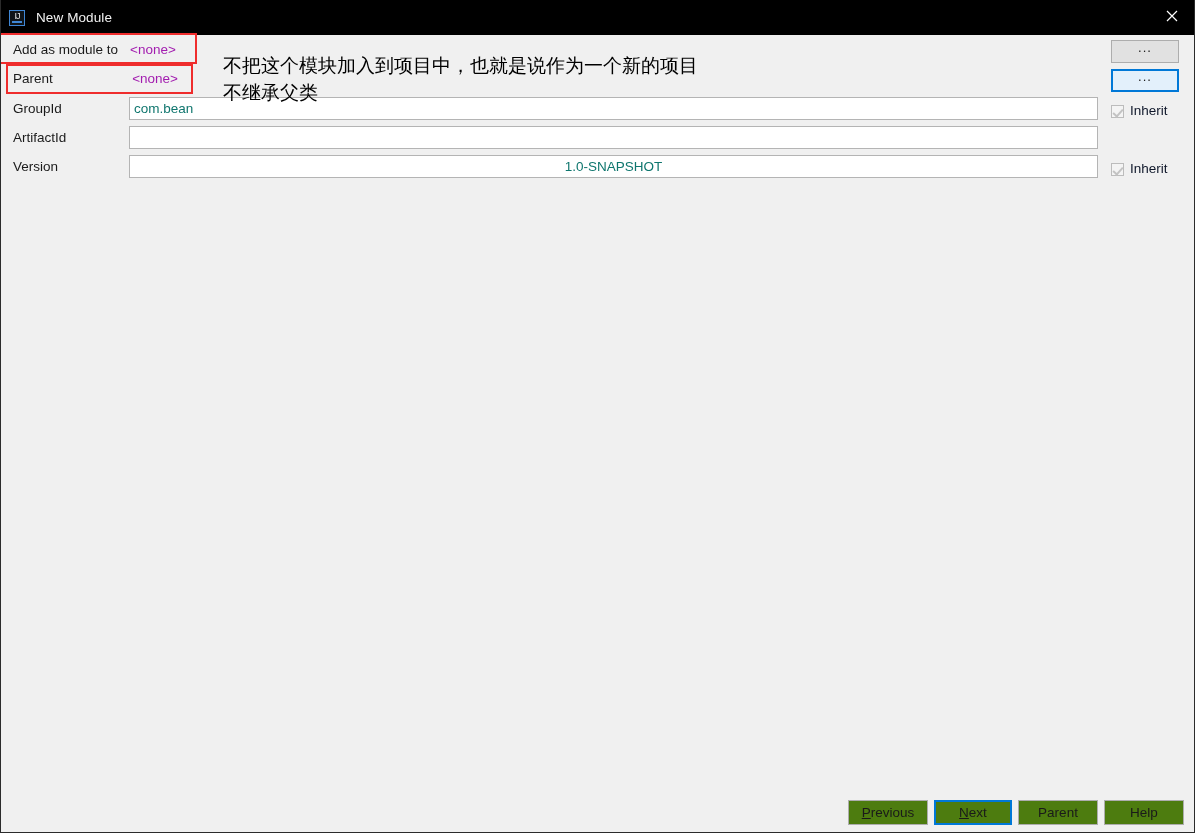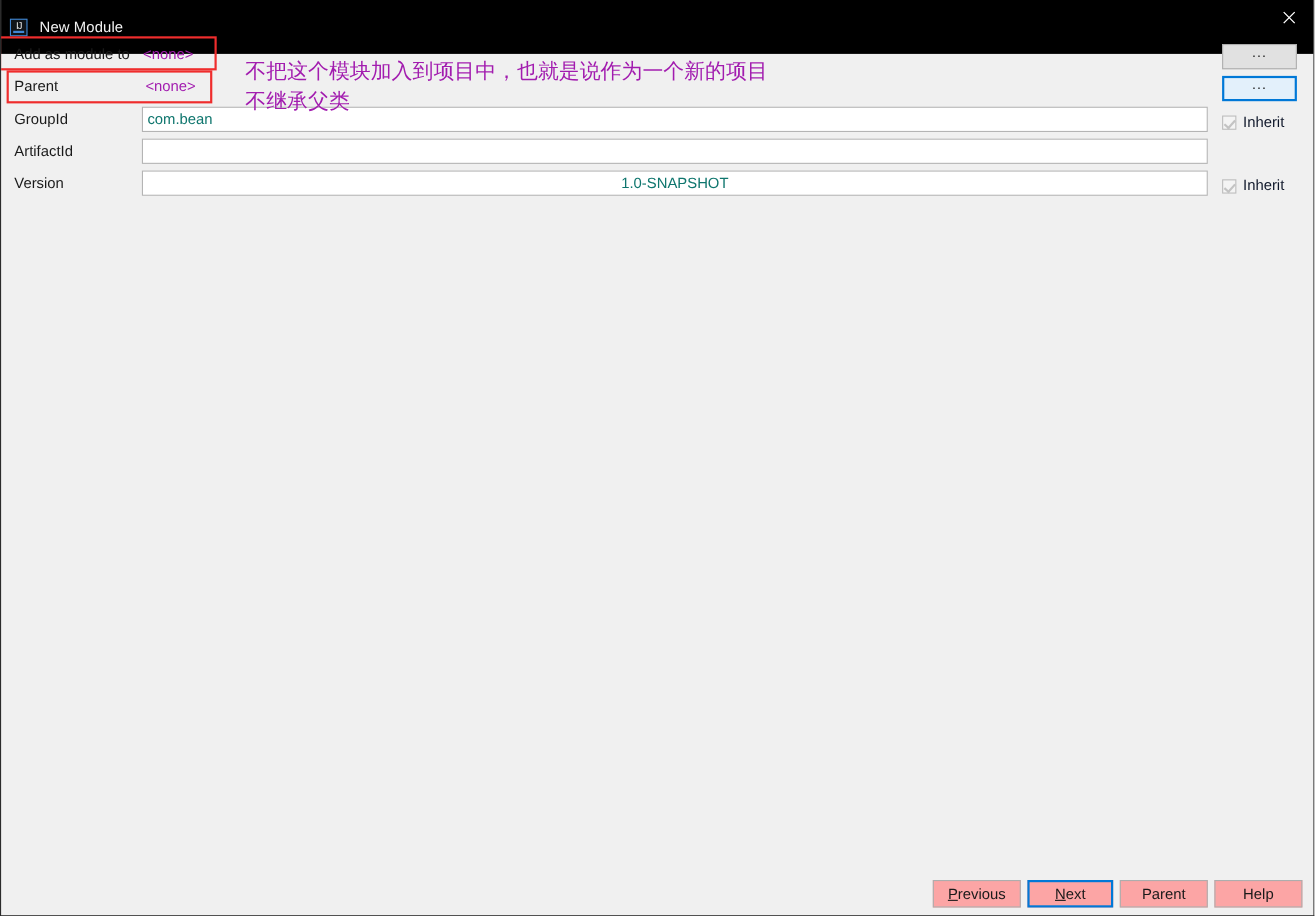--- a/index.html
+++ b/index.html
@@ -22,21 +22,21 @@
     border-right: 1px solid #2b2b2b;
     border-bottom: 1px solid #2b2b2b;
   }
 
   
   .titlebar {
     position: absolute;
     left: -1px;
     top: 0;
     width: 1195px;
-    height: 49px;
+    height: 35px;
     background: #000000;
     display: flex;
     align-items: center;
   }
   .app-icon {
     width: 16px;
     height: 16px;
     margin-left: 9px;
     border: 1px solid #3f86d4;
     background: #101418;
@@ -199,35 +199,35 @@
 
   
   .ann-box {
     position: absolute;
     border: 2px solid #ef2d2d;
     box-sizing: border-box;
     pointer-events: none;
   }
   .ann-text {
     position: absolute;
-    color: #a21caf;
+    color: #000000;
     font-size: 19px;
     line-height: 26px;
     font-family: "DejaVu Sans", "Liberation Sans", sans-serif;
     white-space: nowrap;
     pointer-events: none;
   }
 
   
   .btn {
     position: absolute;
     top: 800px;
     height: 25px;
     box-sizing: border-box;
-    background: #fca5a5;
+    background: #4d7c0f;
     border: 1px solid #adadad;
     display: flex;
     align-items: center;
     justify-content: center;
     font-size: 13.5px;
     color: #1a1a1a;
     cursor: default;
     font-family: "Liberation Sans", sans-serif;
   }
   .btn.focused {

